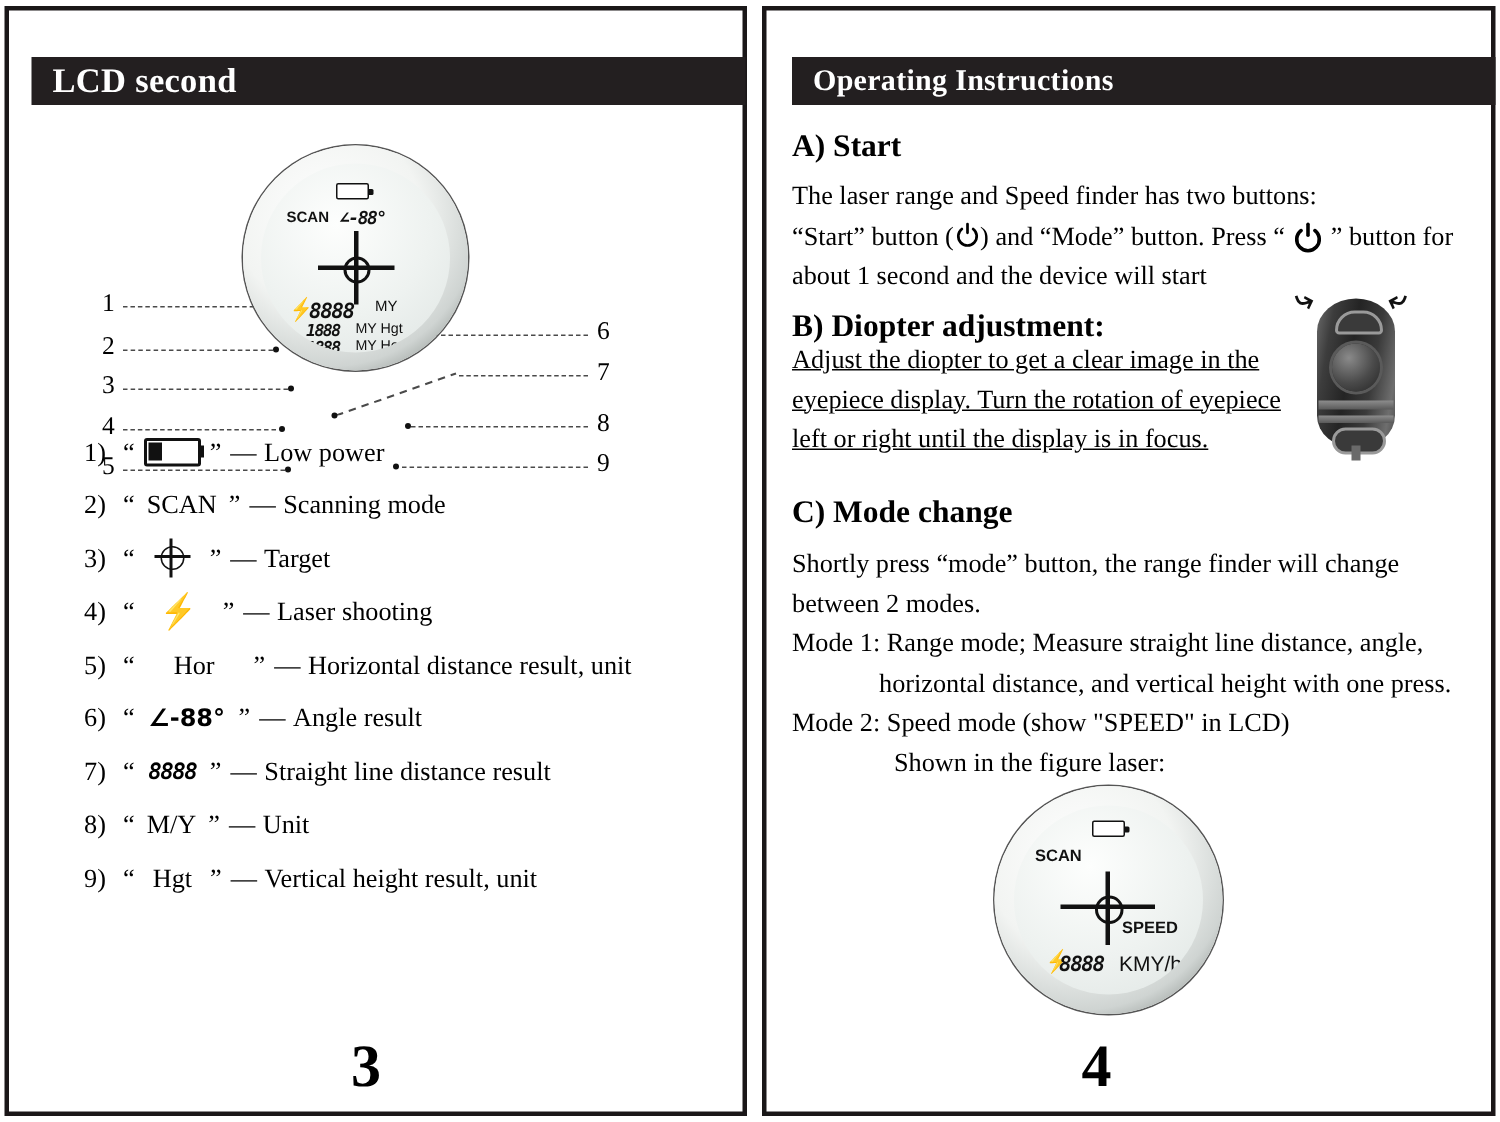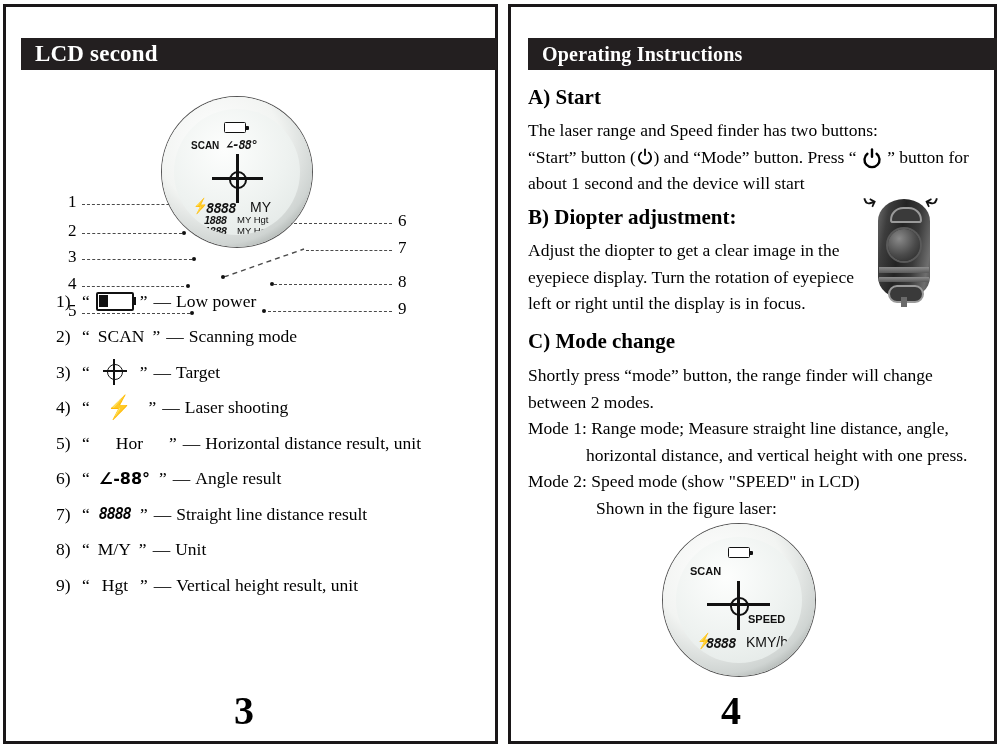--- a/index.html
+++ b/index.html
@@ -153,21 +153,21 @@
         <div class="lcdtxt" style="left:17px;top:31px;font-size:10px;">SCAN</div>
         <div class="lcdtxt seg" style="left:52px;top:29px;font-size:12px;">∠-88°</div>
 
         <div class="ch-v" style="left:62px;top:45px;width:2.6px;height:49px;"></div>
         <div class="ch-h" style="left:38px;top:68px;width:51px;height:2.6px;"></div>
         <div class="ch-ring" style="left:55px;top:62px;width:14px;height:14px;"></div>
 
         <div class="lcdtxt" style="left:18px;top:88px;font-size:15px;transform:scaleX(.8);">⚡</div>
 
         <div class="lcdtxt seg" style="left:32px;top:91px;font-size:14px;">8888</div>
-        <div class="lcdtxt" style="left:76px;top:90px;font-size:14px;font-weight:normal;">MY</div>
+        <div class="lcdtxt" style="left:76px;top:90px;font-size:10px;font-weight:normal;">MY</div>
 
         <div class="lcdtxt seg" style="left:30px;top:105px;font-size:11px;">1888</div>
         <div class="lcdtxt" style="left:63px;top:105px;font-size:9.5px;font-weight:normal;">MY Hgt</div>
 
         <div class="lcdtxt seg" style="left:30px;top:116px;font-size:11px;">1888</div>
         <div class="lcdtxt" style="left:63px;top:116px;font-size:9.5px;font-weight:normal;">MY Hor</div>
       </div>
     </div>
 
     <div class="legend">
@@ -282,21 +282,21 @@
             <line x1="12" y1="1.8" x2="12" y2="9.6" stroke="#000" stroke-width="2.4" stroke-linecap="round"></line>
           </svg></span><span>) and “Mode” button. Press “ </span><span class="pwr" style="width:1.25em;"><svg viewBox="0 0 24 24" width="22" height="22">
             <path d="M7 6.2 A8.2 8.2 0 1 0 17 6.2" fill="none" stroke="#000" stroke-width="2.6" stroke-linecap="round"></path>
             <line x1="12" y1="1.6" x2="12" y2="9.6" stroke="#000" stroke-width="2.6" stroke-linecap="round"></line>
           </svg></span><span> ” button for</span><br>
       <span>about 1 second and the device will start</span>
     </div>
 
     <div class="sec-h" style="left:17px;top:198px;">B) Diopter adjustment:</div>
 
-    <div class="para" style="left:17px;top:230px;width:345px;">
+    <div class="para" style="left:17px;top:219px;width:345px;text-decoration:underline;">
       <span>Adjust the diopter to get a clear image in the</span><br>
       <span>eyepiece display. Turn the rotation of eyepiece</span><br>
       <span>left or right until the display is in focus.</span>
     </div>
 
     <div class="device" style="left:355px;top:182px;width:80px;height:125px;">
       <div class="arrowtxt" style="left:-2px;top:0px;transform:rotate(-18deg);">⤷</div>
       <div class="arrowtxt" style="left:60px;top:0px;transform:scaleX(-1) rotate(-18deg);">⤷</div>
       <div class="dev-body"></div>
       <div class="dev-cap" style="left:24px;top:18px;width:28px;height:12px;border-radius:14px 14px 3px 3px;"></div>

